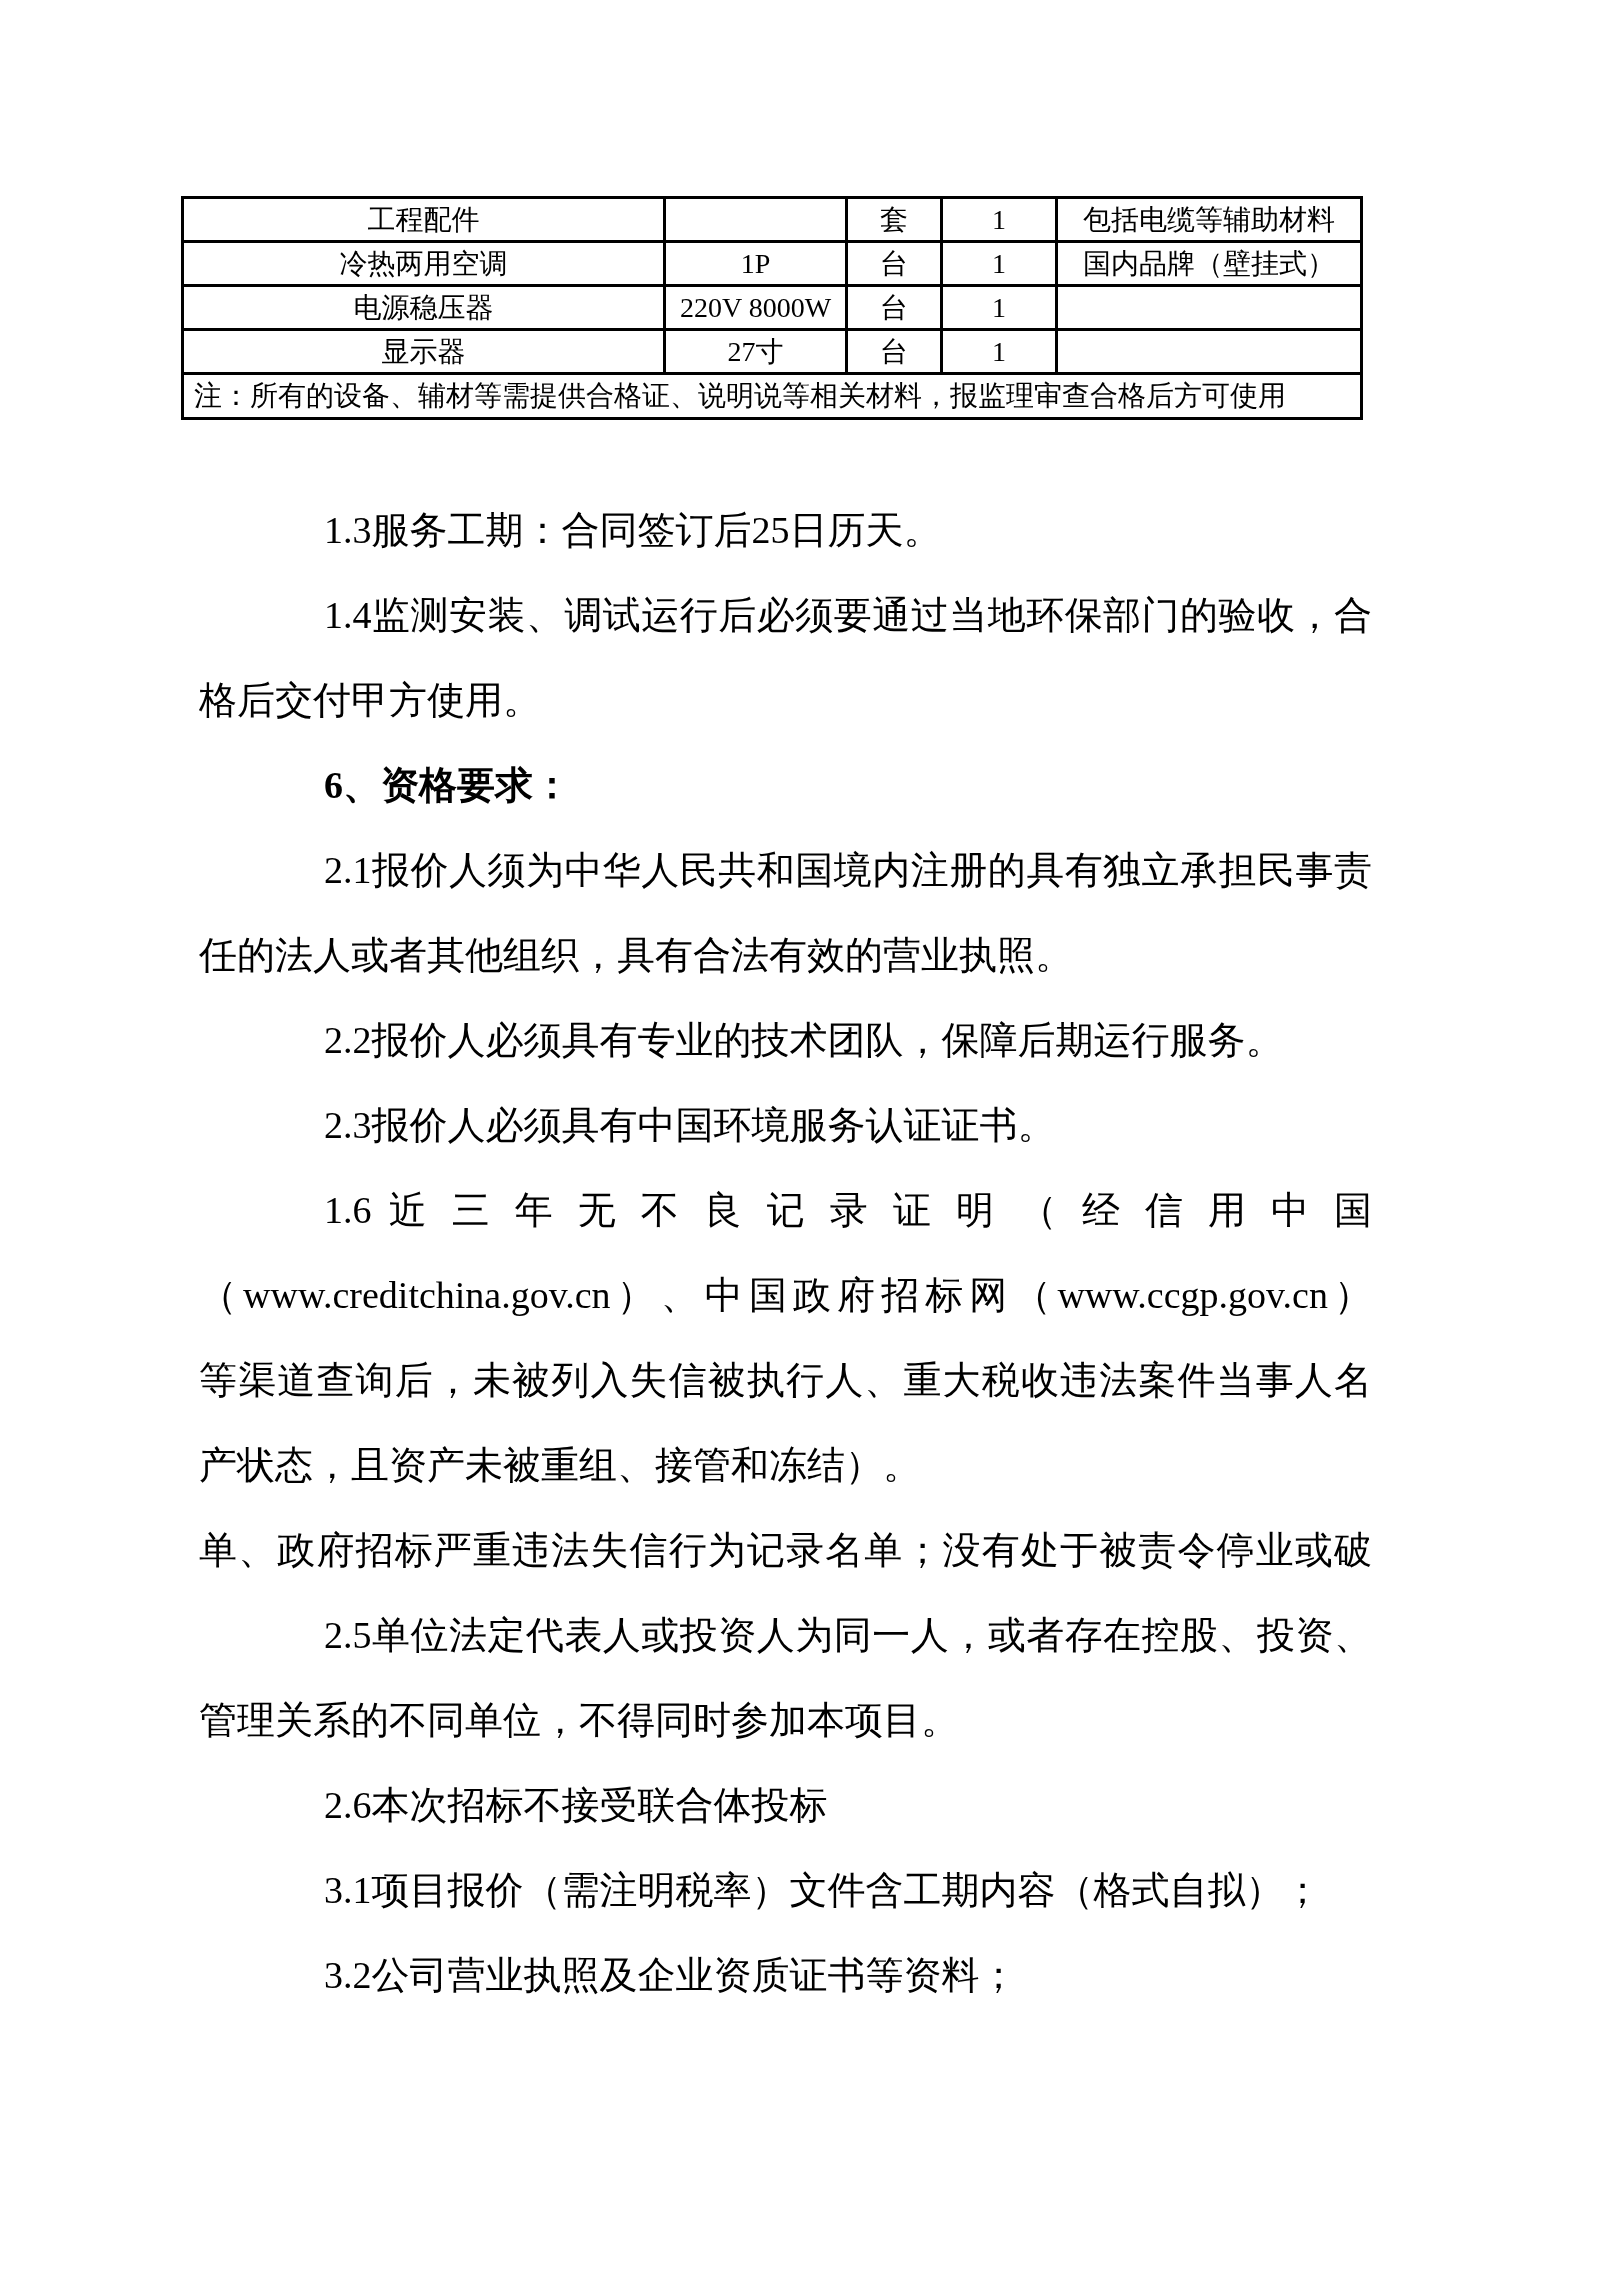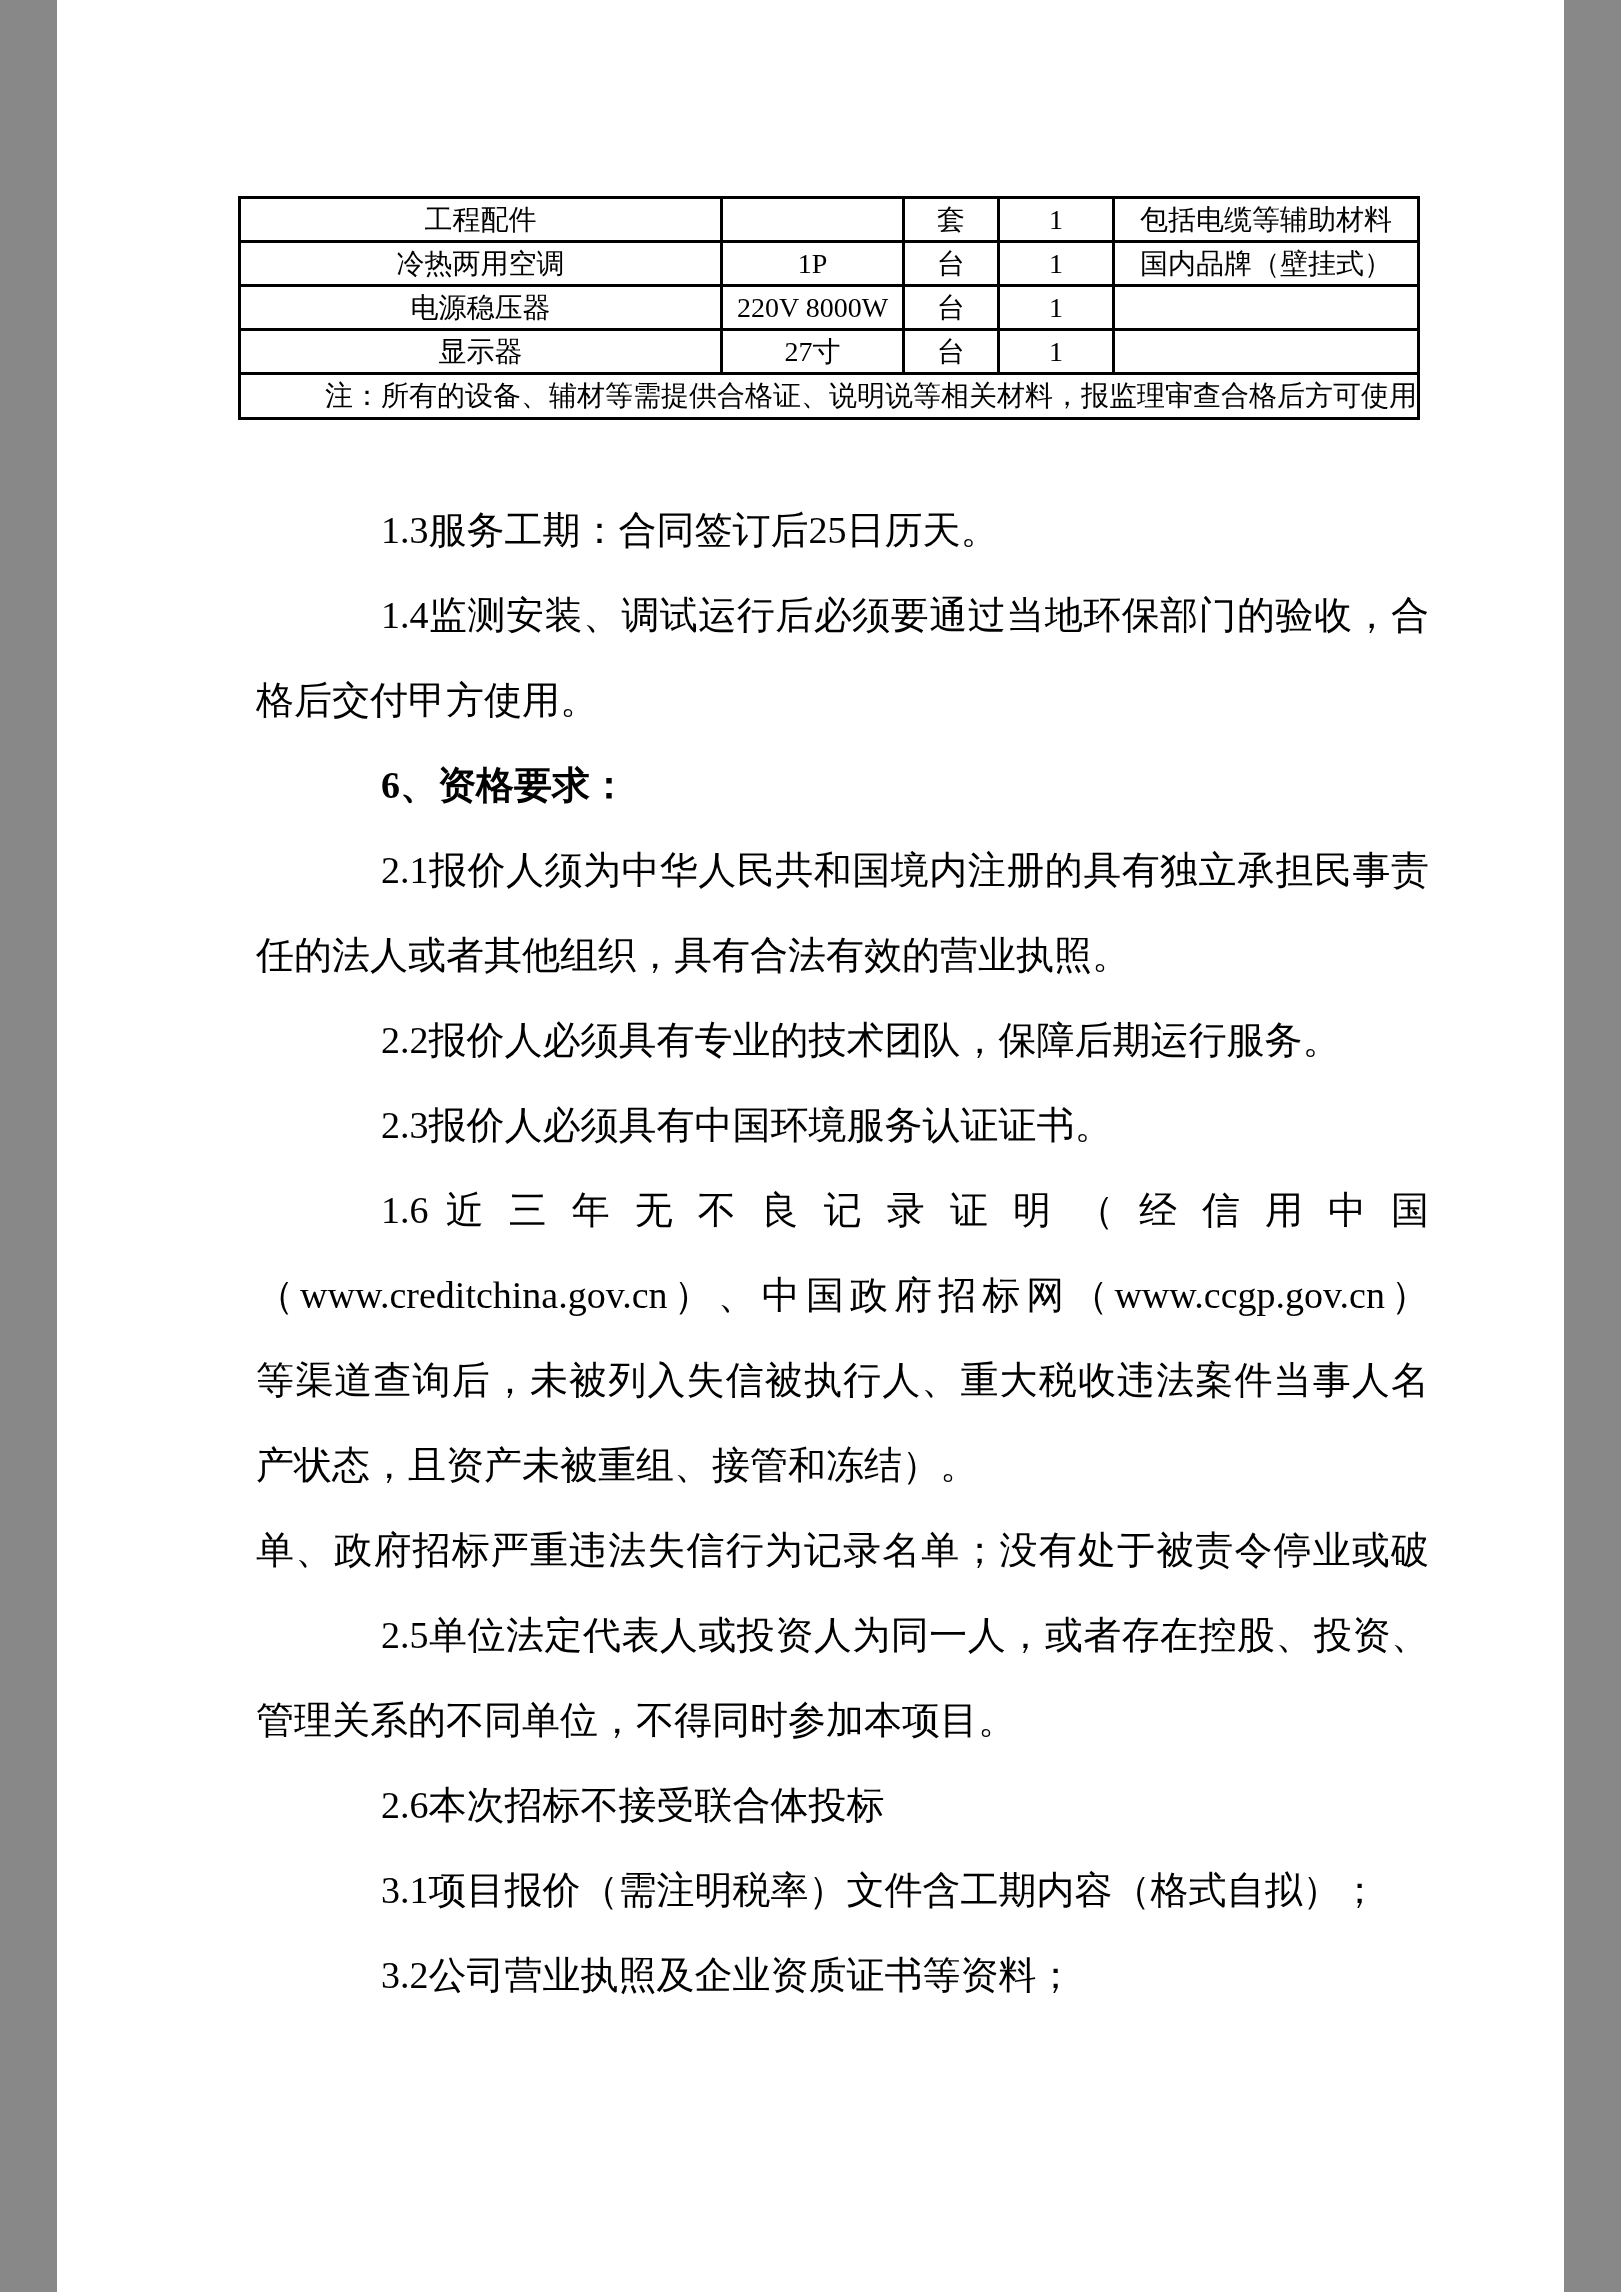--- a/index.html
+++ b/index.html
@@ -1,18 +1,18 @@
 <!DOCTYPE html>
 <html><head>
 <meta charset="utf-8">
 <style>
   html,body{margin:0;padding:0;background:#888;}
   .page{
     position:relative;
-    width:1507px;height:2293px;
+    width:1621px;height:2293px;
     margin:0 auto;
     background:#ffffff;
     color:#000;
     font-family:"Liberation Serif","DejaVu Serif",serif;
     overflow:hidden;
   }
   
   .eq-table{
     position:absolute;left:181px;top:196px;
     width:1179px;
@@ -23,21 +23,21 @@
   .eq-table td{
     border:3.9px solid #000;
     height:41px;
     padding:0;
     text-align:center;
     vertical-align:middle;
     overflow:hidden;
     white-space:nowrap;
   }
   .eq-table td.note-cell{
-    text-align:right;
+    text-align:left;
     padding-left:10px;
     height:42px;
   }
   
   .body-text{
     position:absolute;left:199px;top:488px;
     width:1173px;
     font-size:38px;
   }
   .line{

